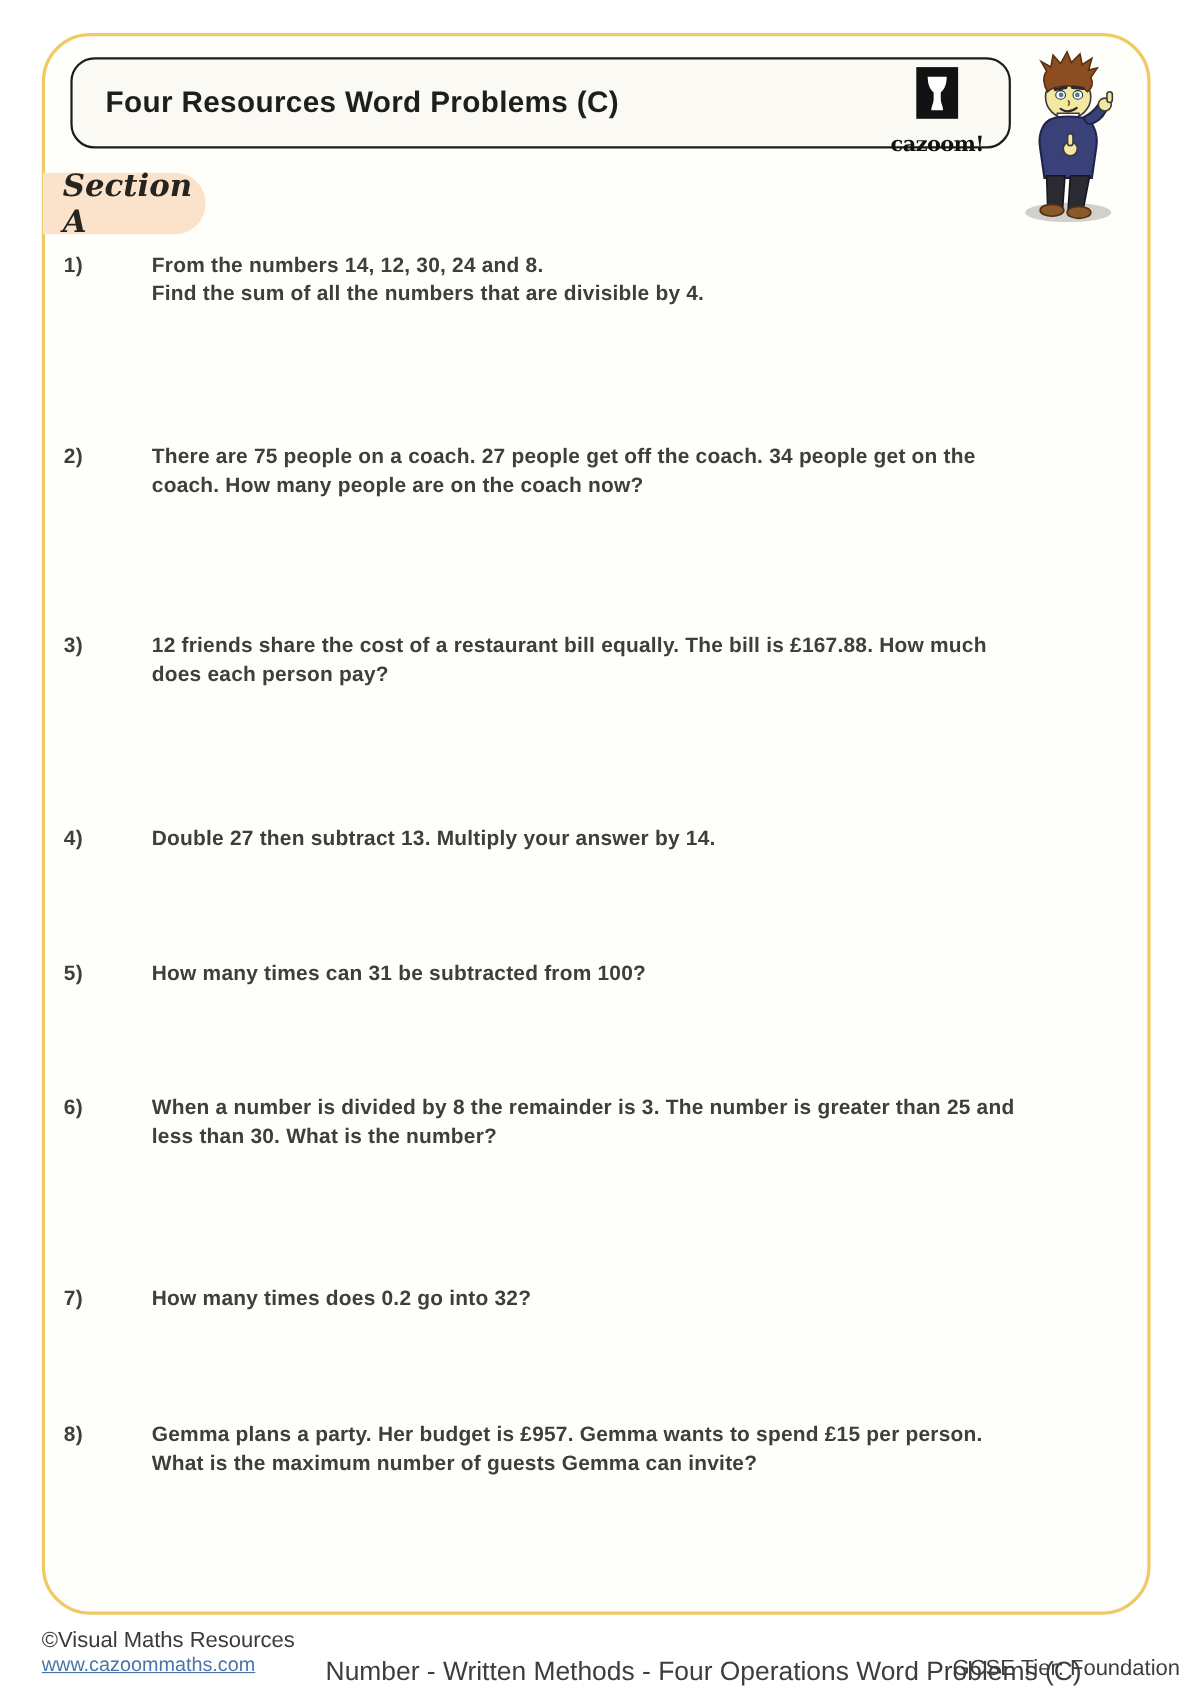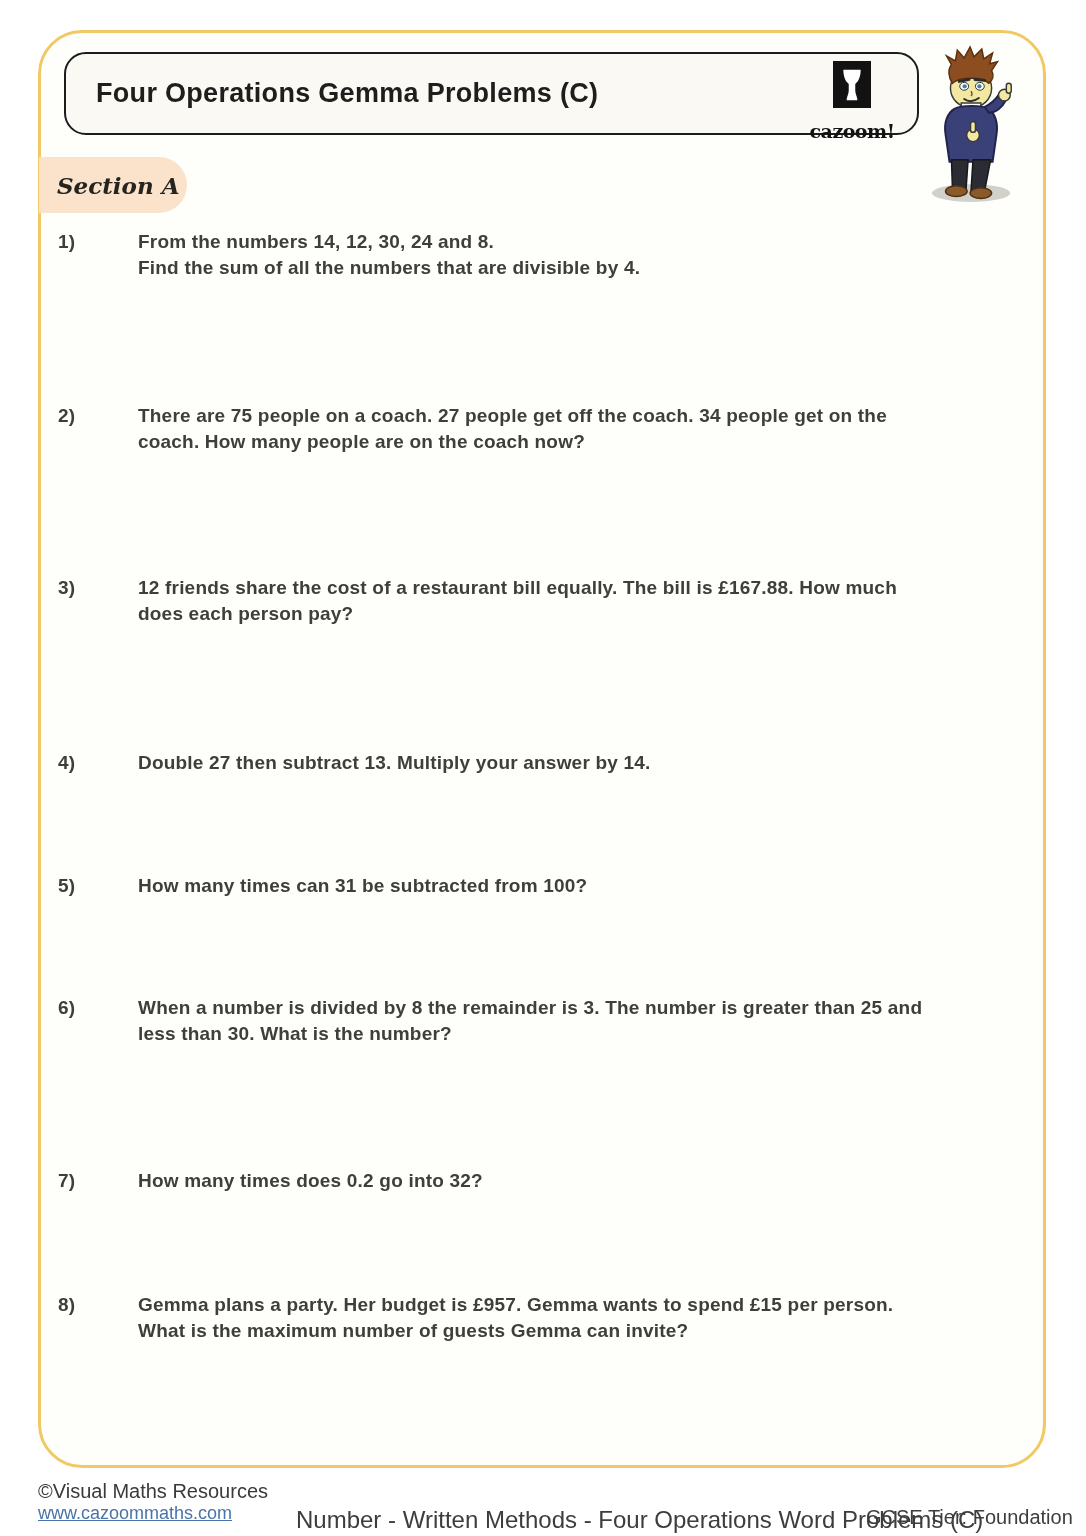--- a/index.html
+++ b/index.html
@@ -77,21 +77,21 @@
     background:#fbe2ca;
     border-radius:0 28px 28px 0;
     display:flex; align-items:center;
     z-index:2;
   }
   .section-pill span {
     padding-left:18px;
     font-family:"DejaVu Serif", serif;
     font-style:italic;
     font-weight:bold;
-    font-size:23px;
+    font-size:28px;
     color:#26241f;
   }
 
   
   .q {
     position:absolute;
     left:58px;
     width:975px;
     display:flex;
     z-index:2;
@@ -125,21 +125,21 @@
     position:absolute; left:830px; top:1506px;
     font-size:20px; color:#3d3d3d; z-index:2;margin-left:36px;
   }
 </style>
 </head>
 <body>
 
 <div class="sheet"></div>
 
 <div class="title-box">
-  <h1>Four Operations Gemma Problems (C)</h1>
+  <h1>Four Resources Word Problems (C)</h1>
   <div class="logo">
     <div class="logo-square">
       <svg width="26" height="34" viewBox="0 0 24 30" aria-hidden="true">
         <path d="M4,1 L20,1 C20,7 18,12 15,14 L15,20 C15,23 17,26 17,29 L7,29 C7,26 9,23 9,20 L9,14 C6,12 4,7 4,1 Z" fill="#ffffff"></path>
       </svg>
     </div>
     <span class="logo-text">cazoom!</span>
   </div>
 </div>
 

